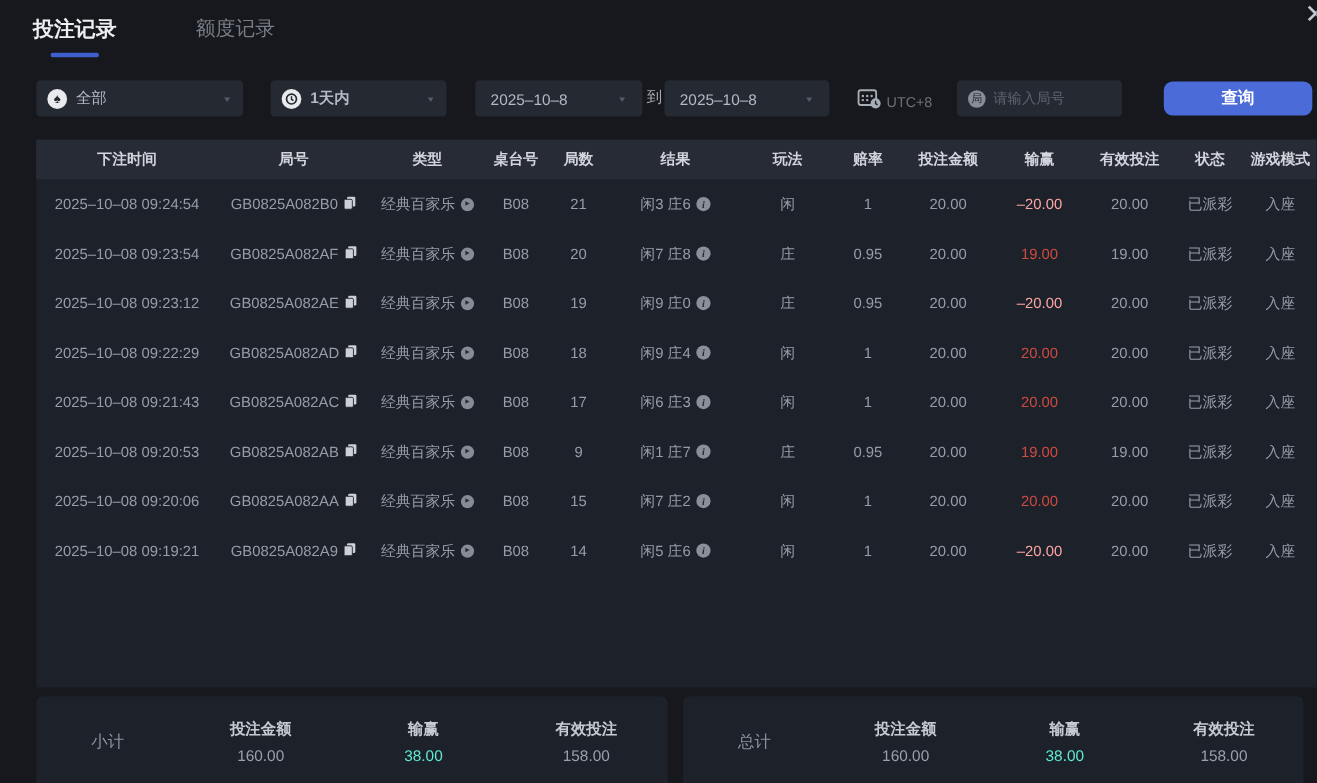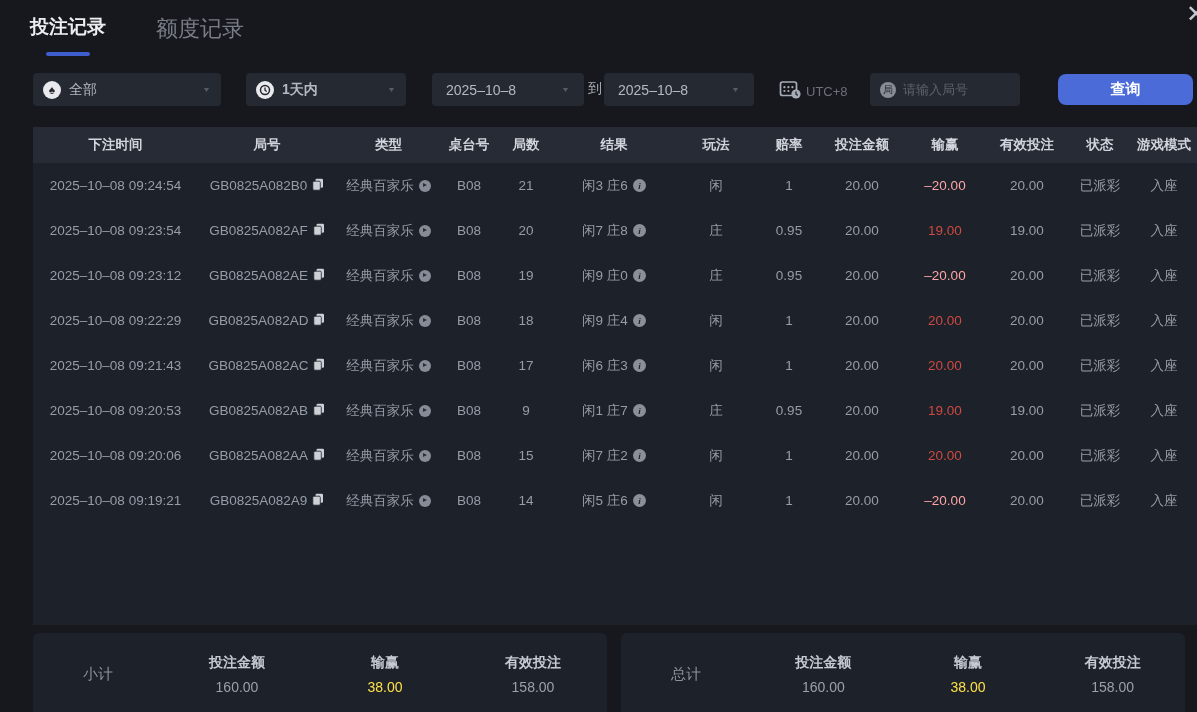--- a/index.html
+++ b/index.html
@@ -10,22 +10,22 @@
     color:#9aa0ab;
     position:relative;
   }
   .app { position:absolute; inset:0; }
 
   
   .close-btn {
     position:absolute; top:0; right:-9px; font-size:24px; color:#c6c9d0;
     cursor:pointer; line-height:28px; font-weight:300;
   }
-  .tabs { position:absolute; left:30px; top:14px; display:flex; gap:50px; }
-  .tab { font-size:22px; color:#787d87; cursor:pointer; position:relative; padding-bottom:12px; }
+  .tabs { position:absolute; left:30px; top:14px; display:flex; gap:72px; }
+  .tab { font-size:18px; color:#787d87; cursor:pointer; position:relative; padding-bottom:12px; }
   .tab.active { color:#eceef2; font-weight:bold; font-size:19px; }
   .tab.active .underline {
     position:absolute; left:50%; transform:translateX(-50%); bottom:0;
     width:44px; height:4px; border-radius:3px; background:#3d5ecc; display:block;
   }
 
   
   .filters { position:absolute; left:0; top:73px; width:1197px; height:34px; }
   .ctl {
     position:absolute; top:0; height:33px; background:#252932; border-radius:4px;
@@ -103,21 +103,21 @@
   .sum-panel {
     position:absolute; top:0; height:90px; background:#1d212a; border-radius:6px;
     display:flex; align-items:center;
   }
   .sum-left  { left:33px;  width:574px; }
   .sum-right { left:621px; width:564px; }
   .sum-label { flex:0 0 130px; text-align:center; font-size:15px; color:#8d929d; padding-bottom:8px; }
   .sum-col { flex:1; text-align:center; padding-bottom:8px; }
   .sum-col .t { font-size:14px; font-weight:bold; color:#c6cad2; margin-bottom:7px; }
   .sum-col .v { font-size:14px; color:#9aa0ab; }
-  .sum-col .v.red { color:#fde047; }
+  .sum-col .v.red { color:#5eead4; }
 </style>
 </head>
 <body>
 
 <div class="app">
 
   <div class="close-btn">✕</div>
 
   <div class="tabs">
     <div class="tab active">

